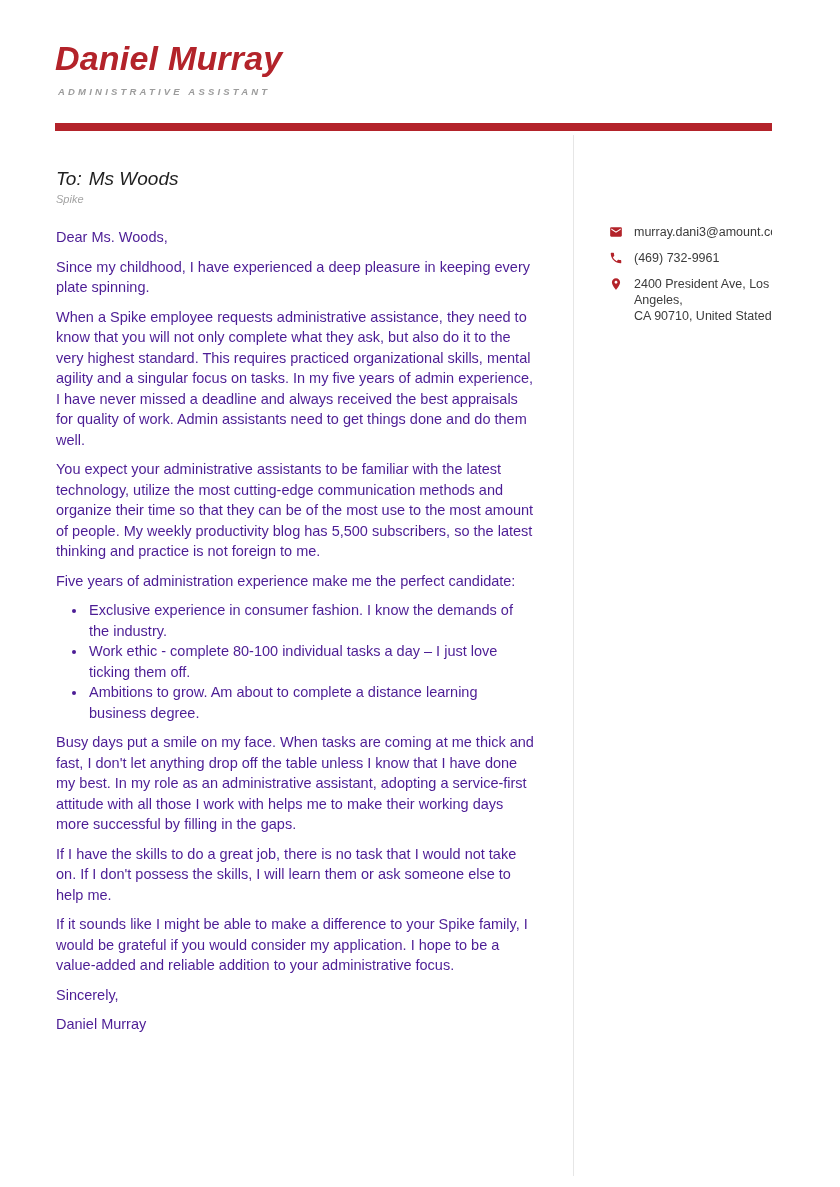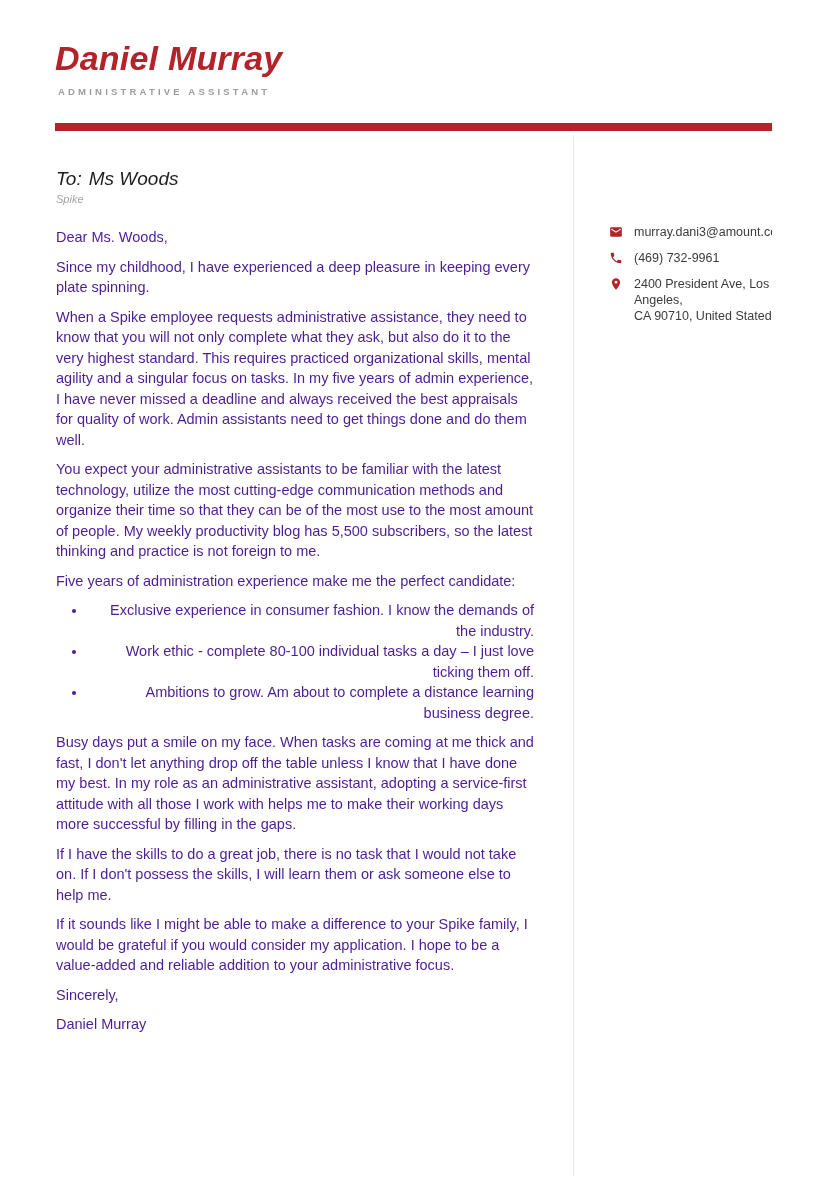--- a/index.html
+++ b/index.html
@@ -14,21 +14,21 @@
   
   .name {
     position:absolute; left:55px; top:38px;
     font-size:34px; line-height:40px;
     font-weight:bold; font-style:italic;
     color:#b3232a; letter-spacing:0.2px;
     white-space:nowrap;
   }
   .job-title {
     position:absolute; left:58px; top:86px;
-    font-size:9.5px; font-weight:bold; 
+    font-size:9.5px; font-weight:bold; font-style:italic;
     color:#9c9c9c; letter-spacing:3.2px;
     white-space:nowrap;
   }
   .accent-bar {
     position:absolute; left:55px; top:123px;
     width:729px; height:8px; background:#b3232a;
   }
   .v-divider {
     position:absolute; left:573px; top:135px;
     width:1px; height:1041px; background:#e6e6e6;
@@ -45,21 +45,21 @@
     margin-top:2px;
     font-size:11px; line-height:14px;
     font-style:italic; color:#a3a3a3;
   }
   .letter-body {
     margin-top:21px;
     font-size:14.5px; line-height:20.5px;
     color:#4c1d95;
   }
   .letter-body p { margin:0 0 9px 0; }
-  .letter-body ul { margin:0 0 9px 0; padding-left:31px;text-align:right; }
+  .letter-body ul { margin:0 0 9px 0; padding-left:31px; }
   .letter-body li { margin:0; padding-left:2px; }
   .closing { margin-top:0; }
   .signature { margin-top:0; }
 
   
   .right-col { position:absolute; left:609px; top:224px; width:185px; }
   .contact-row {
     display:flex; align-items:flex-start; gap:11px;
     margin-bottom:10px;
     font-size:12.5px; line-height:16px; color:#3b3b3b;

